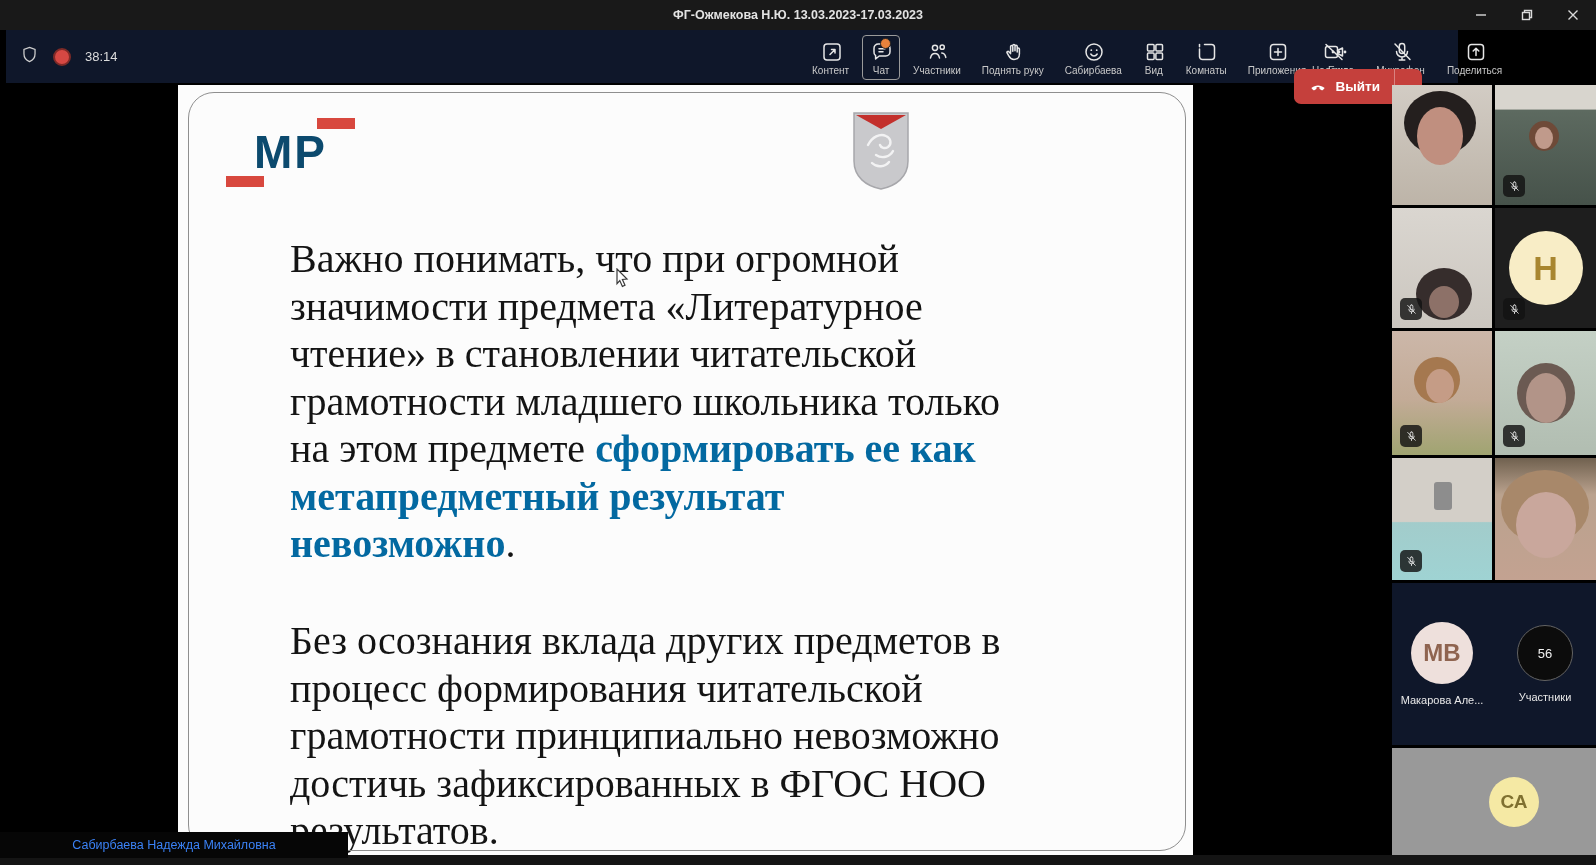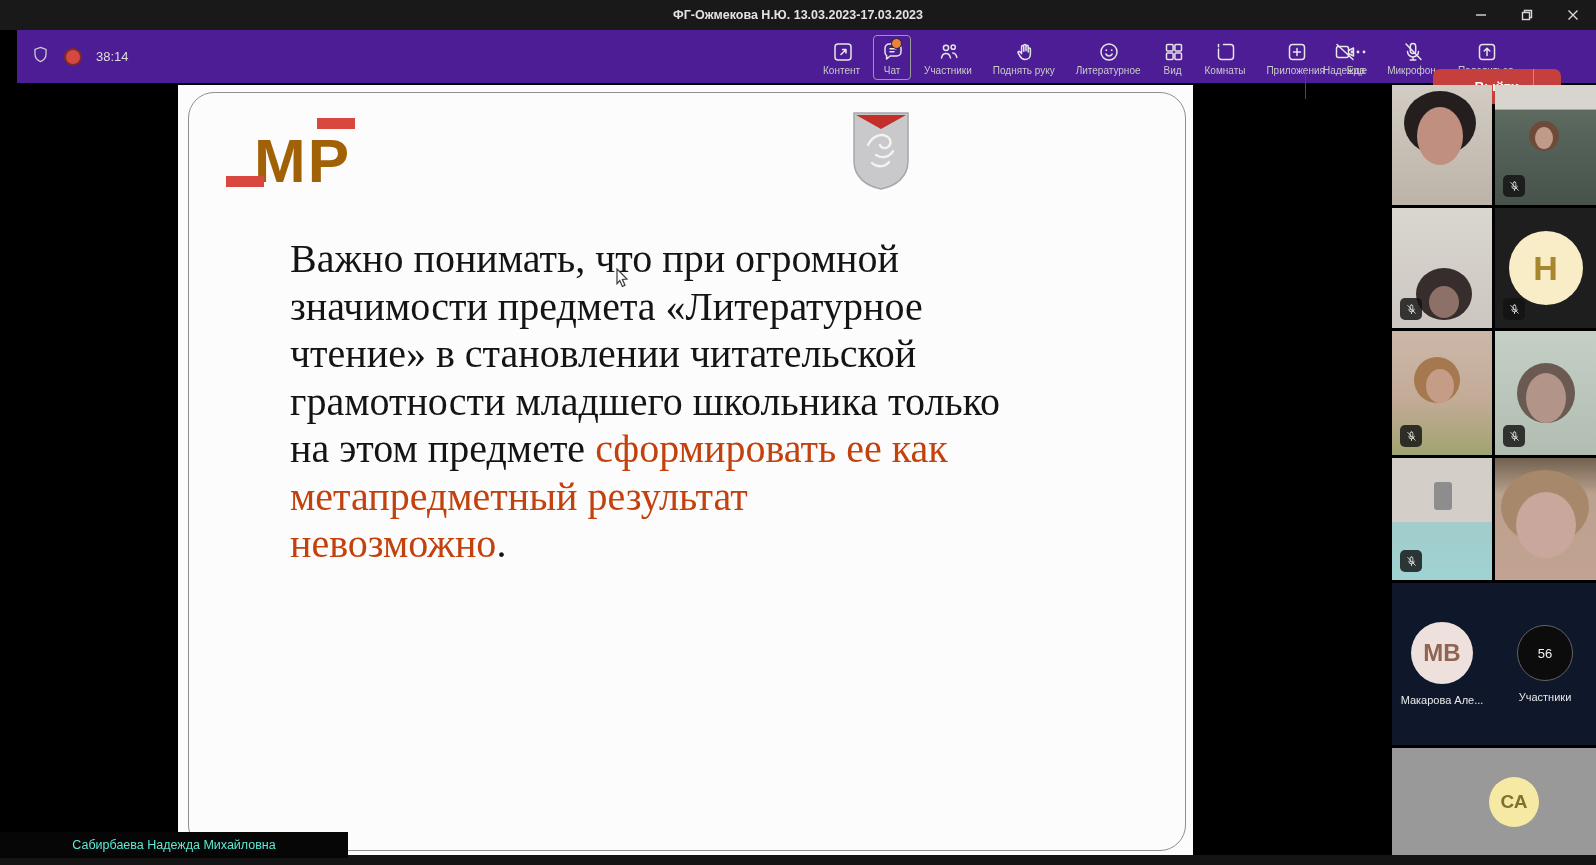--- a/index.html
+++ b/index.html
@@ -9,21 +9,21 @@
     -webkit-font-smoothing:antialiased;
   }
   
   .titlebar{position:absolute;left:0;top:0;width:1596px;height:30px;background:#191919;font-weight:bold;}
   .win-title{position:absolute;left:0;right:0;top:0;height:30px;line-height:30px;
     text-align:center;color:#e3e3e3;font-size:12.5px;}
   .win-controls{position:absolute;right:0;top:0;height:30px;display:flex;}
   .wc{width:46px;height:30px;display:flex;align-items:center;justify-content:center;cursor:default;}
   .wc svg{width:12px;height:12px;stroke:#dadada;fill:none;stroke-width:1.4;}
   
-  .toolbar{position:absolute;left:17px;top:30px;width:1580px;height:53px;background:#4c1d95;}
+  .toolbar{position:absolute;left:6px;top:30px;width:1452px;height:53px;background:#0f172a;}
   .tb-left{position:absolute;left:14px;top:0;height:53px;display:flex;align-items:center;gap:14px;}
   .shield-ic svg{width:19px;height:19px;stroke:#cfcfcf;fill:none;stroke-width:1.6;}
   .rec-dot{width:14px;height:14px;border-radius:50%;background:#d64843;border:2px solid #7e2a27;}
   .timer{color:#dcdcdc;font-size:13px;}
   .tb-center{position:absolute;left:798px;top:5px;display:flex;gap:5px;}
   .tb-btn{display:flex;flex-direction:column;align-items:center;justify-content:flex-start;
     padding:4px 7px 3px 7px;border:1px solid transparent;border-radius:4px;cursor:pointer;position:relative;}
   .tb-btn.active{border-color:#9a9a9a;}
   .tb-btn .lbl{color:#c9c9c9;font-size:10px;margin-top:3px;white-space:nowrap;}
   .ticon{width:22px;height:22px;}
@@ -40,38 +40,38 @@
   .leave-main svg{width:20px;height:20px;}
   .leave-label{color:#fff;font-size:13.5px;font-weight:bold;}
   .leave-chev{width:27px;display:flex;align-items:center;justify-content:center;
     border-left:1px solid rgba(255,255,255,.35);}
   .leave-chev svg{width:12px;height:12px;stroke:#fff;fill:none;stroke-width:1.8;}
   
   .shared-screen{position:absolute;left:178px;top:85px;width:1015px;height:770px;
     background:#fcfcfc;overflow:hidden;}
   .slide-frame{position:absolute;left:10px;top:7px;width:996px;height:757px;
     border:1px solid #8f8f8f;border-radius:26px;pointer-events:none;}
-  .mp-text{position:absolute;left:76px;top:40px;font-size:62px;font-weight:bold;
-    color:#a16207;letter-spacing:2px;}
+  .mp-text{position:absolute;left:76px;top:40px;font-size:46px;font-weight:bold;
+    color:#0c4a6e;letter-spacing:2px;}
   .mp-bar{position:absolute;width:38px;height:11px;background:#d8483e;}
   .mp-bar-top{left:139px;top:33px;}
   .mp-bar-bot{left:48px;top:91px;}
   .kfu-shield{position:absolute;left:674px;top:26px;width:58px;height:80px;}
   .kfu-text{position:absolute;left:741px;top:27px;line-height:22px;}
   .kfu-l1,.kfu-l2{color:#8f8f93;font-size:19px;font-weight:bold;}
   .kfu-l3{color:#c3302c;font-size:20px;font-weight:bold;margin-top:3px;}
   .para{position:absolute;left:112px;width:810px;font-family:"Liberation Serif",serif;
     font-size:40px;line-height:47.5px;color:#141414;white-space:pre-line;}
   .para-1{top:150px;}
   .para-2{top:532px;}
-  .red-em{color:#c2410c;font-weight:normal;}
+  .red-em{color:#0369a1;font-weight:bold;}
   .cursor{position:absolute;left:437px;top:183px;width:15px;height:21px;}
   
   .presenter-label{position:absolute;left:0;top:832px;width:348px;height:26px;background:#060606;
-    color:#5eead4;font-size:12.5px;display:flex;align-items:center;justify-content:center;z-index:5;}
+    color:#3b82f6;font-size:12.5px;display:flex;align-items:center;justify-content:center;z-index:5;}
   .bottom-strip{position:absolute;left:0;top:855px;width:1596px;height:10px;background:#141414;}
   
   .tile{position:absolute;overflow:hidden;background:#242424;cursor:pointer;}
   .p-r1c1{left:1392px;top:85px;width:100px;height:120px;}
   .p-r1c2{left:1495px;top:85px;width:101px;height:120px;}
   .p-r2c1{left:1392px;top:208px;width:100px;height:120px;}
   .p-r2c2{left:1495px;top:208px;width:101px;height:120px;background:#1e1e1e;}
   .p-r3c1{left:1392px;top:331px;width:100px;height:124px;}
   .p-r3c2{left:1495px;top:331px;width:101px;height:124px;}
   .p-r4c1{left:1392px;top:458px;width:100px;height:122px;}
@@ -185,21 +185,21 @@
         </svg>
       <span class="lbl">Поднять руку</span>
     </div>
     <div class="tb-btn">
       <svg class="ticon">
           <circle cx="12" cy="12" r="8"></circle>
           <circle class="fil" cx="9.3" cy="10.2" r="0.9"></circle>
           <circle class="fil" cx="14.7" cy="10.2" r="0.9"></circle>
           <path d="M8.8 14c.8 1.2 1.9 1.9 3.2 1.9s2.4-.7 3.2-1.9"></path>
         </svg>
-      <span class="lbl">Литературное</span>
+      <span class="lbl">Сабирбаева</span>
     </div>
     <div class="tb-btn">
       <svg class="ticon">
           <rect x="4.5" y="4.5" width="6.6" height="6.6" rx="1"></rect>
           <rect x="12.9" y="4.5" width="6.6" height="6.6" rx="1"></rect>
           <rect x="4.5" y="12.9" width="6.6" height="6.6" rx="1"></rect>
           <rect x="12.9" y="12.9" width="6.6" height="6.6" rx="1"></rect>
         </svg>
       <span class="lbl">Вид</span>
     </div>
@@ -282,20 +282,25 @@
   </svg>
 
   <div class="para para-1"><span>Важно понимать, что при огромной
 значимости предмета «Литературное
 чтение» в становлении читательской
 грамотности младшего школьника только
 на этом предмете </span><span class="red-em">сформировать ее как
 метапредметный результат
 невозможно</span><span>.</span></div>
 
+  <div class="para para-2">Без осознания вклада других предметов в
+процесс формирования читательской
+грамотности принципиально невозможно
+достичь зафиксированных в ФГОС НОО
+результатов.</div>
 
   <svg class="cursor" viewBox="0 0 15 21">
     <path d="M2 1l10 10-4.6.4 2.6 5.8-2.6 1.2-2.6-5.9L2 15.6z" fill="#ffffff" stroke="#3a3a3a" stroke-width="1.2"></path>
   </svg>
 
   <div class="slide-frame"></div>
 </div>
 
 <div class="presenter-label">Сабирбаева Надежда Михайловна</div>
 <div class="bottom-strip"></div>

